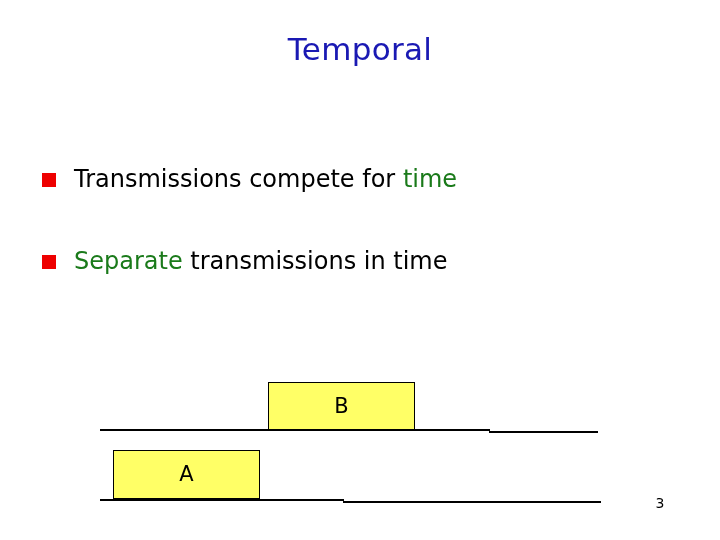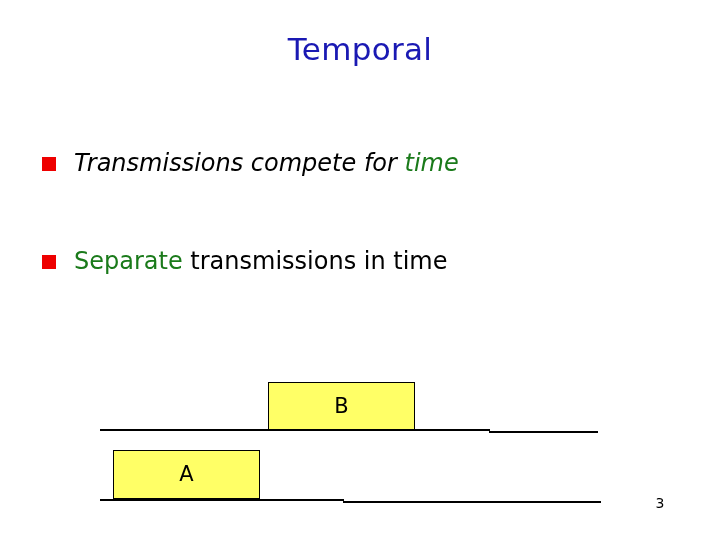--- a/index.html
+++ b/index.html
@@ -41,21 +41,21 @@
   .title-line { display: block; white-space: nowrap; }
 
   
   .bullet-row {
     position: absolute;
     left: 42px;
     width: 640px;
     display: flex;
     align-items: flex-start;
   }
-  #bullet-1 { top: 147px; font-style: italic; }
+  #bullet-1 { top: 163px; }
   #bullet-2 { top: 245px; }
 
   .bullet-marker {
     width: 14px;
     height: 14px;
     background: #ee0000;
     flex: 0 0 auto;
     margin-top: 10px;
   }
   .bullet-text {

